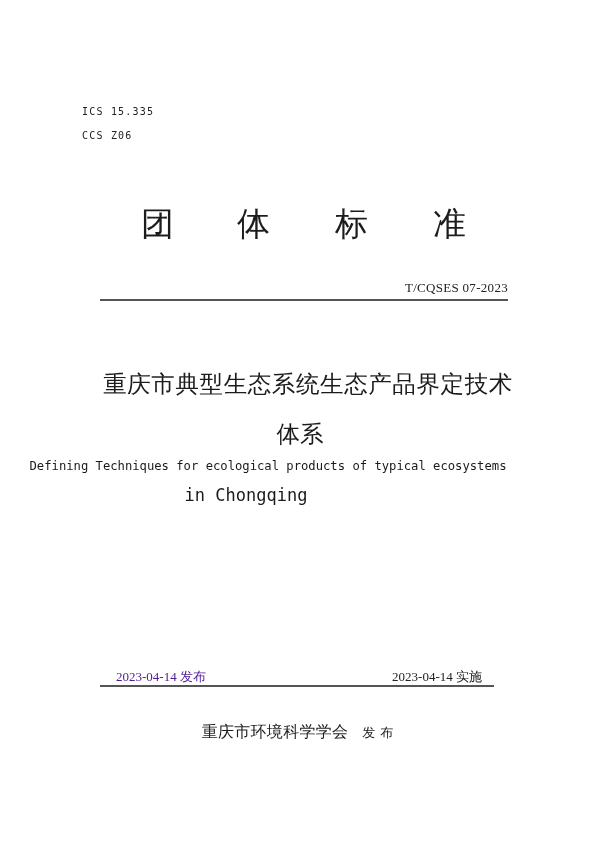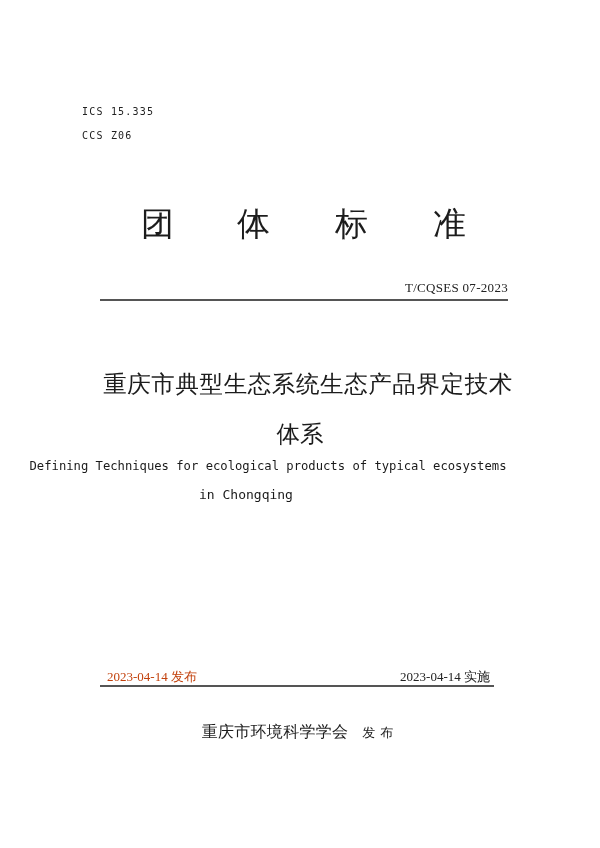--- a/index.html
+++ b/index.html
@@ -91,42 +91,42 @@
       font-size: 12.2px;
       line-height: 16px;
       color: #1a1a1a;
     }
     .title-en-2 {
       left: 0;
       width: 492px;
       top: 487px;
       text-align: center;
       font-family: "DejaVu Sans Mono", "Liberation Mono", monospace;
-      font-size: 13px;
+      font-size: 17px;
       line-height: 16px;
       color: #1a1a1a;
     }
 
     .date-row {
       left: 100px;
       top: 668px;
       width: 394px;
       height: 20px;
     }
     .date-left {
       position: absolute;
-      left: 7px;
+      left: 16px;
       top: 0;
       font-family: "Liberation Serif", "DejaVu Serif", serif;
       font-size: 13px;
-      color: #c2410c;
+      color: #4c1d95;
     }
     .date-right {
       position: absolute;
-      right: 4px;
+      right: 12px;
       top: 0;
       font-family: "Liberation Serif", "DejaVu Serif", serif;
       font-size: 13px;
       color: #222;
     }
     .rule-bottom {
       left: 100px;
       top: 685px;
       width: 394px;
       height: 1.5px;

